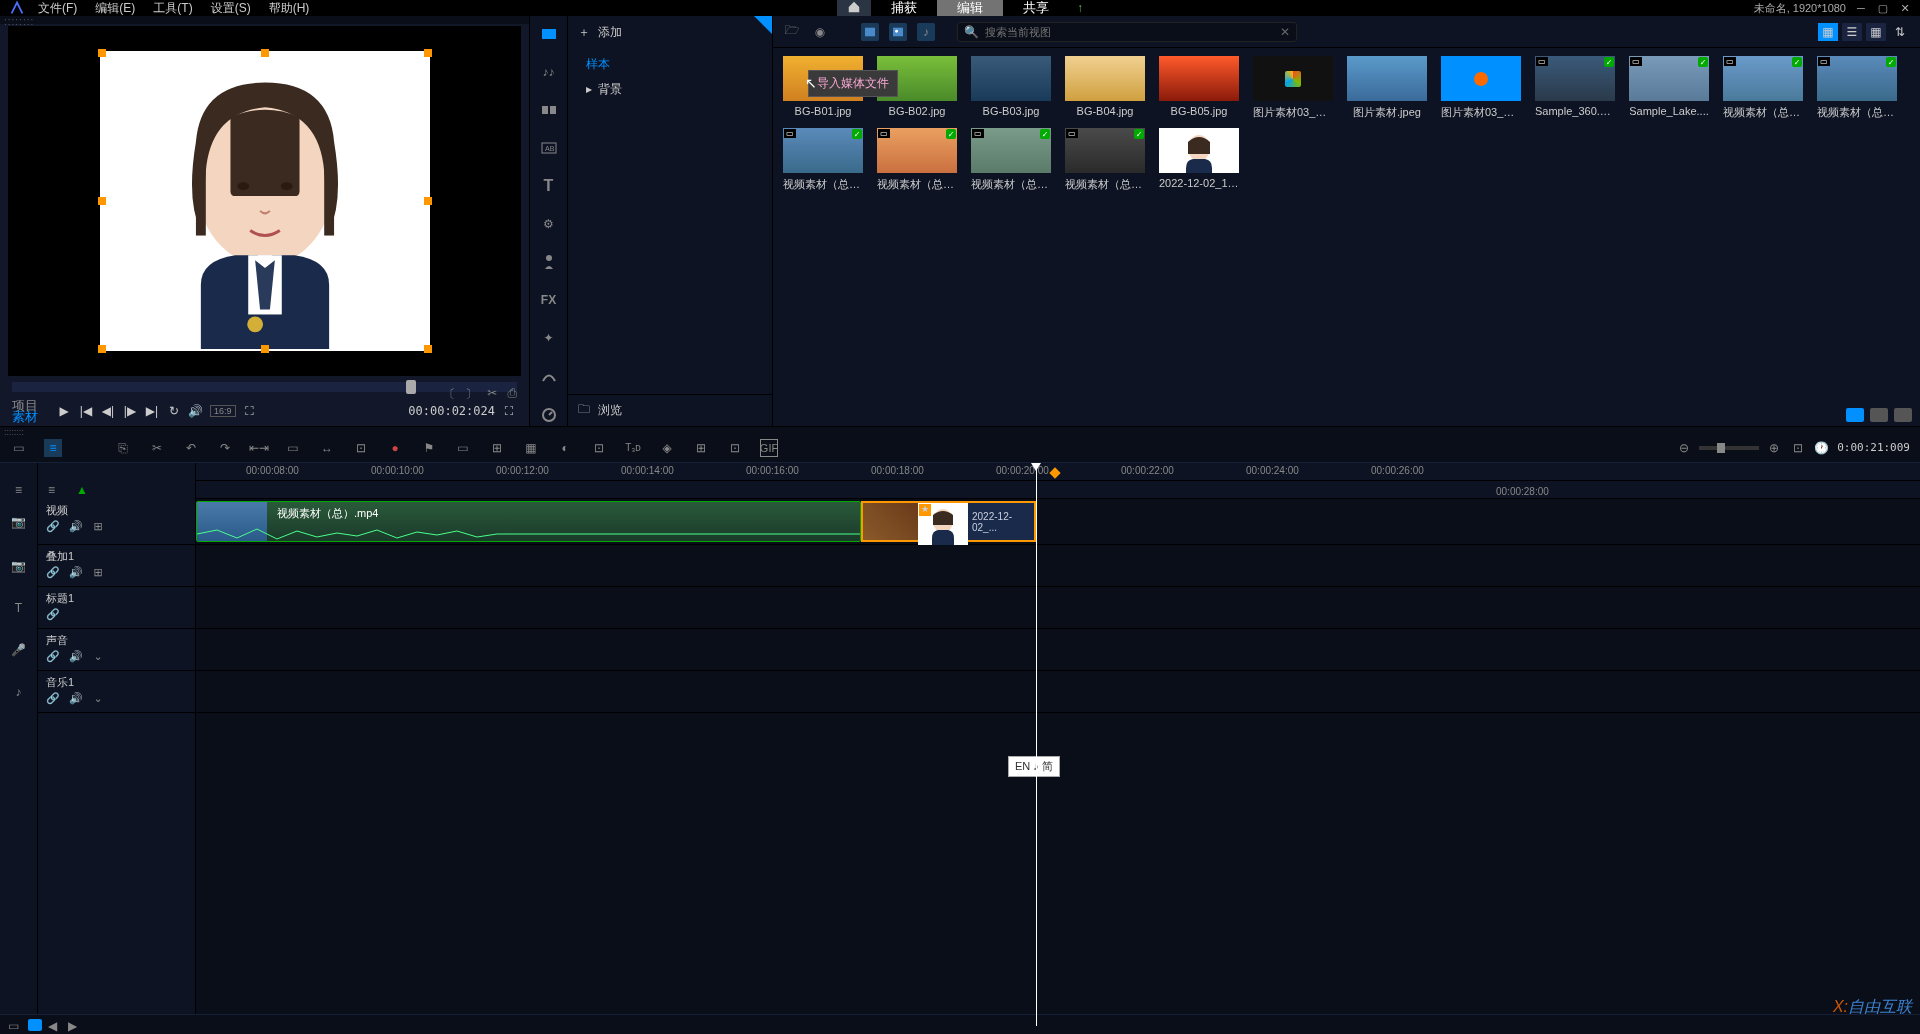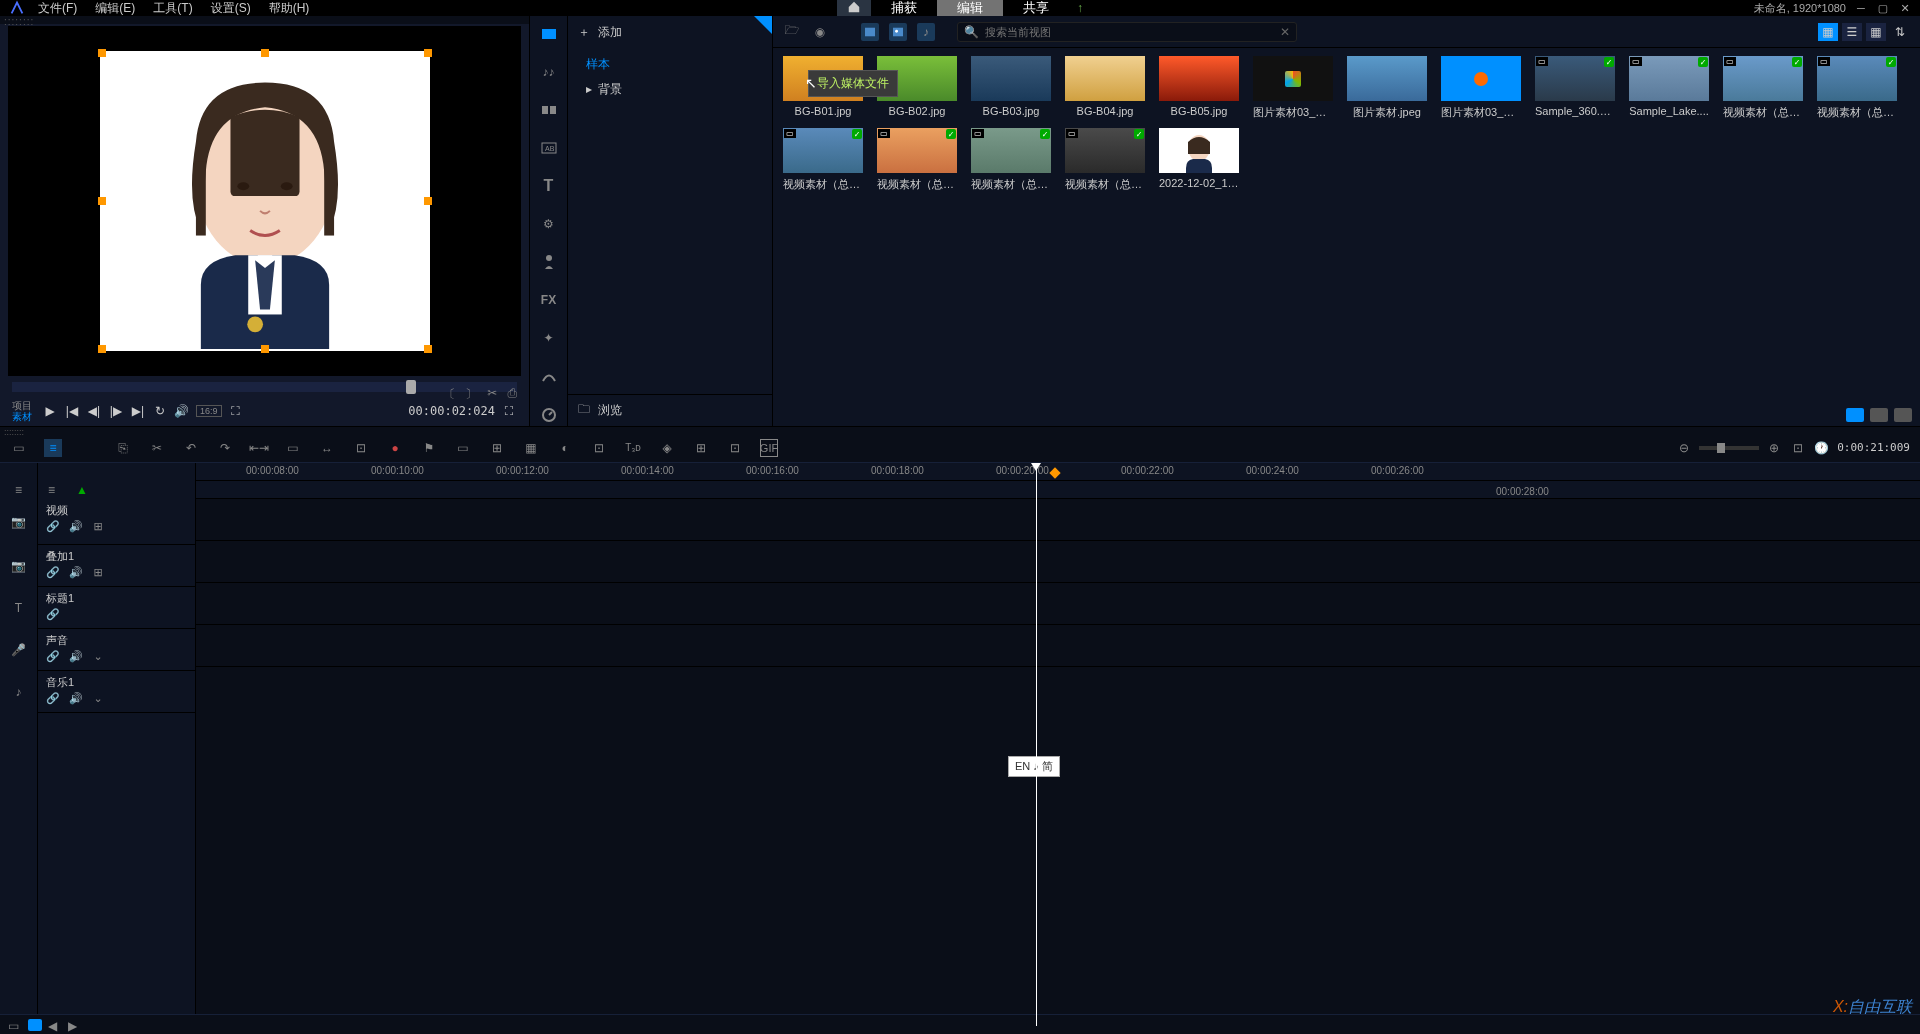--- a/index.html
+++ b/index.html
@@ -33,21 +33,21 @@
 .sel-handle.tm { top: -4px; left: 50%; margin-left: -4px; }
 .sel-handle.tr { top: -4px; right: -4px; }
 .sel-handle.ml { top: 50%; left: -4px; margin-top: -4px; }
 .sel-handle.mr { top: 50%; right: -4px; margin-top: -4px; }
 .sel-handle.bl { bottom: -4px; left: -4px; }
 .sel-handle.bm { bottom: -4px; left: 50%; margin-left: -4px; }
 .sel-handle.br { bottom: -4px; right: -4px; }
 .preview-scrub { height: 10px; margin: 4px 12px; background: #1a2340; position: relative; }
 .preview-scrub .pos { position: absolute; top: -2px; width: 10px; height: 14px; background: #aaa; border-radius: 2px; right: 20%; }
 .preview-toolbar { height: 30px; display: flex; align-items: center; padding: 0 12px; gap: 6px; }
-.preview-toolbar .label-col { display: flex; flex-direction: column; font-size: 10px; color: #888; line-height: 11px; margin-right: 4px; }
+.preview-toolbar .label-col { display: flex; flex-direction: column; font-size: 13px; color: #888; line-height: 11px; margin-right: 12px; }
 .preview-toolbar .label-col .active { color: #0090ff; }
 .preview-toolbar .pbtn { width: 16px; height: 16px; color: #ccc; cursor: pointer; display: flex; align-items: center; justify-content: center; font-size: 12px; }
 .preview-toolbar .timecode { margin-left: auto; color: #ccc; font-family: monospace; font-size: 12px; }
 .preview-toolbar .aspect { border: 1px solid #555; padding: 0 3px; font-size: 9px; color: #888; }
 
 
 .side-tools { width: 38px; background: #0d1322; border-right: 1px solid #000; display: flex; flex-direction: column; align-items: center; padding-top: 8px; gap: 18px; }
 .side-tools .stool { width: 20px; height: 20px; color: #888; cursor: pointer; display: flex; align-items: center; justify-content: center; }
 .side-tools .stool.active { color: #0090ff; }
 .side-tools .stool svg { width: 18px; height: 18px; }
@@ -76,21 +76,21 @@
 .lib-item { width: 80px; display: flex; flex-direction: column; align-items: center; gap: 4px; cursor: pointer; }
 .lib-item .thumb { width: 80px; height: 45px; background: #222; position: relative; overflow: hidden; }
 .lib-item .thumb .badge { position: absolute; top: 1px; left: 1px; background: #000; color: #fff; font-size: 8px; padding: 0 2px; }
 .lib-item .thumb .check { position: absolute; top: 1px; right: 1px; width: 10px; height: 10px; background: #0a0; border-radius: 2px; color: #fff; font-size: 8px; display: flex; align-items: center; justify-content: center; }
 .lib-item .lbl { font-size: 11px; color: #ccc; white-space: nowrap; overflow: hidden; text-overflow: ellipsis; width: 100%; text-align: center; }
 .lib-item.portrait .thumb { background: #fff; }
 .lib-right-icons { position: absolute; right: 8px; bottom: 4px; display: flex; gap: 6px; }
 .lib-right-icons .ri { width: 18px; height: 14px; background: #0090ff; border-radius: 2px; }
 .lib-right-icons .ri.g { background: #555; }
 
-.tooltip { position: absolute; top: 70px; left: 808px; background: #3a3a3a; color: #bef264; padding: 4px 8px; font-size: 12px; border: 1px solid #555; z-index: 100; }
+.tooltip { position: absolute; top: 70px; left: 808px; background: #3a3a3a; color: #f9a8d4; padding: 4px 8px; font-size: 12px; border: 1px solid #555; z-index: 100; }
 
 .cursor-ptr { position: absolute; top: 75px; left: 805px; z-index: 101; font-size: 14px; color: #fff; pointer-events: none; }
 
 
 .timeline-area { background: #0a0e18; border-top: 1px solid #000; height: calc(1034px - 24px - 410px); display: flex; flex-direction: column; }
 .tl-handle { height: 6px; color: #555; font-size: 9px; padding-left: 4px; }
 .tl-toolbar { height: 30px; display: flex; align-items: center; padding: 0 10px; gap: 16px; border-bottom: 1px solid #162038; }
 .tl-toolbar .tlb { width: 18px; height: 18px; color: #888; cursor: pointer; display: flex; align-items: center; justify-content: center; }
 .tl-toolbar .tlb.active { color: #0090ff; background: #1a3a5a; padding: 2px; }
 .tl-toolbar .zoom { margin-left: auto; display: flex; align-items: center; gap: 6px; }
@@ -540,20 +540,42 @@
           <span class="tick" style="left: 425px;">00:00:14:00</span>
           <span class="tick" style="left: 550px;">00:00:16:00</span>
           <span class="tick" style="left: 675px;">00:00:18:00</span>
           <span class="tick" style="left: 800px;">00:00:20:00</span>
           <span class="tick" style="left: 925px;">00:00:22:00</span>
           <span class="tick" style="left: 1050px;">00:00:24:00</span>
           <span class="tick" style="left: 1175px;">00:00:26:00</span>
           <span class="tick" style="left: 1300px; margin-top: 21px;">00:00:28:00</span>
         </div>
       <div style="height:18px; background:#0d1322; border-bottom:1px solid #000;"></div>
+      <div class="tl-track-row vid">
+        <div class="tl-clip video">
+          <div class="cthumb"></div>
+          <span class="clabel">视频素材（总）.mp4</span>
+          <svg class="wave" viewBox="0 0 665 14" preserveAspectRatio="none">
+            <path d="M0 7 L20 3 L40 11 L60 2 L80 12 L100 4 L120 10 L140 6 L160 9 L180 3 L200 11 L220 5 L240 8 L260 4 L280 10 L300 7 L320 7 L665 7" fill="none" stroke="#4aff8a" stroke-width="1"></path>
+          </svg>
+        </div>
+        <div class="tl-clip2">
+          <div class="seg1"></div>
+          <div class="seg2">
+            <svg viewBox="0 0 50 42" width="50" height="42">
+                <rect width="50" height="42" fill="#fff"></rect>
+                <ellipse cx="25" cy="18" rx="10" ry="12" fill="#f4d5c0"></ellipse>
+                <path d="M15 12 Q25 4 35 12 L35 22 L15 22 Z" fill="#3a2a1f"></path>
+                <path d="M14 35 Q14 28 20 27 L30 27 Q36 28 36 35 L36 42 L14 42 Z" fill="#1a2a4a"></path>
+              </svg>
+            <div style="position:absolute;top:1px;left:1px;width:12px;height:12px;background:#ff9800;font-size:9px;text-align:center">★</div>
+          </div>
+          <div class="seg3">2022-12-02_...</div>
+        </div>
+      </div>
       <div class="tl-track-row std"></div>
       <div class="tl-track-row std"></div>
       <div class="tl-track-row std"></div>
       <div class="tl-track-row std"></div>
       <div class="tl-playhead"></div>
       <div class="tl-marker"></div>
     </div>
   </div>
 </div>
 

